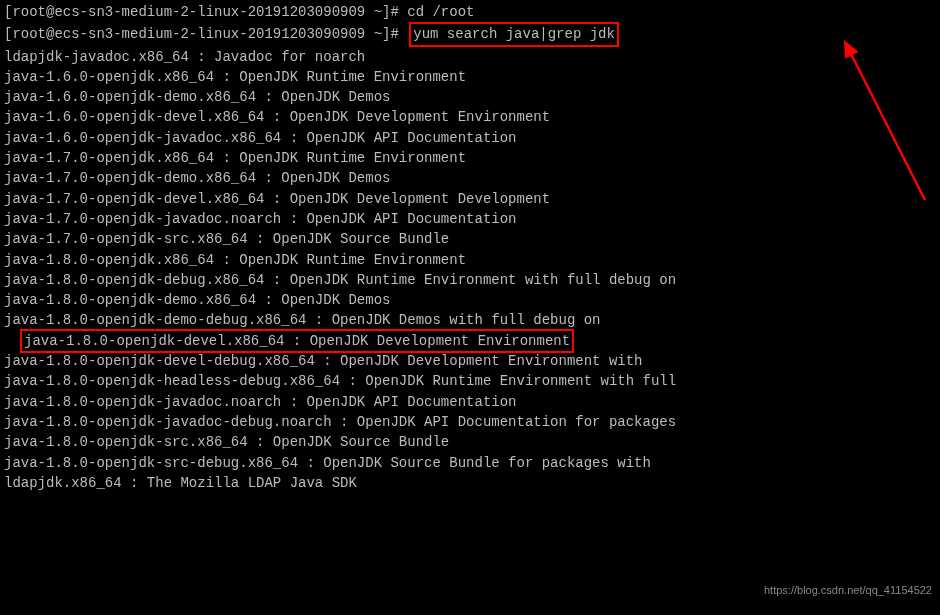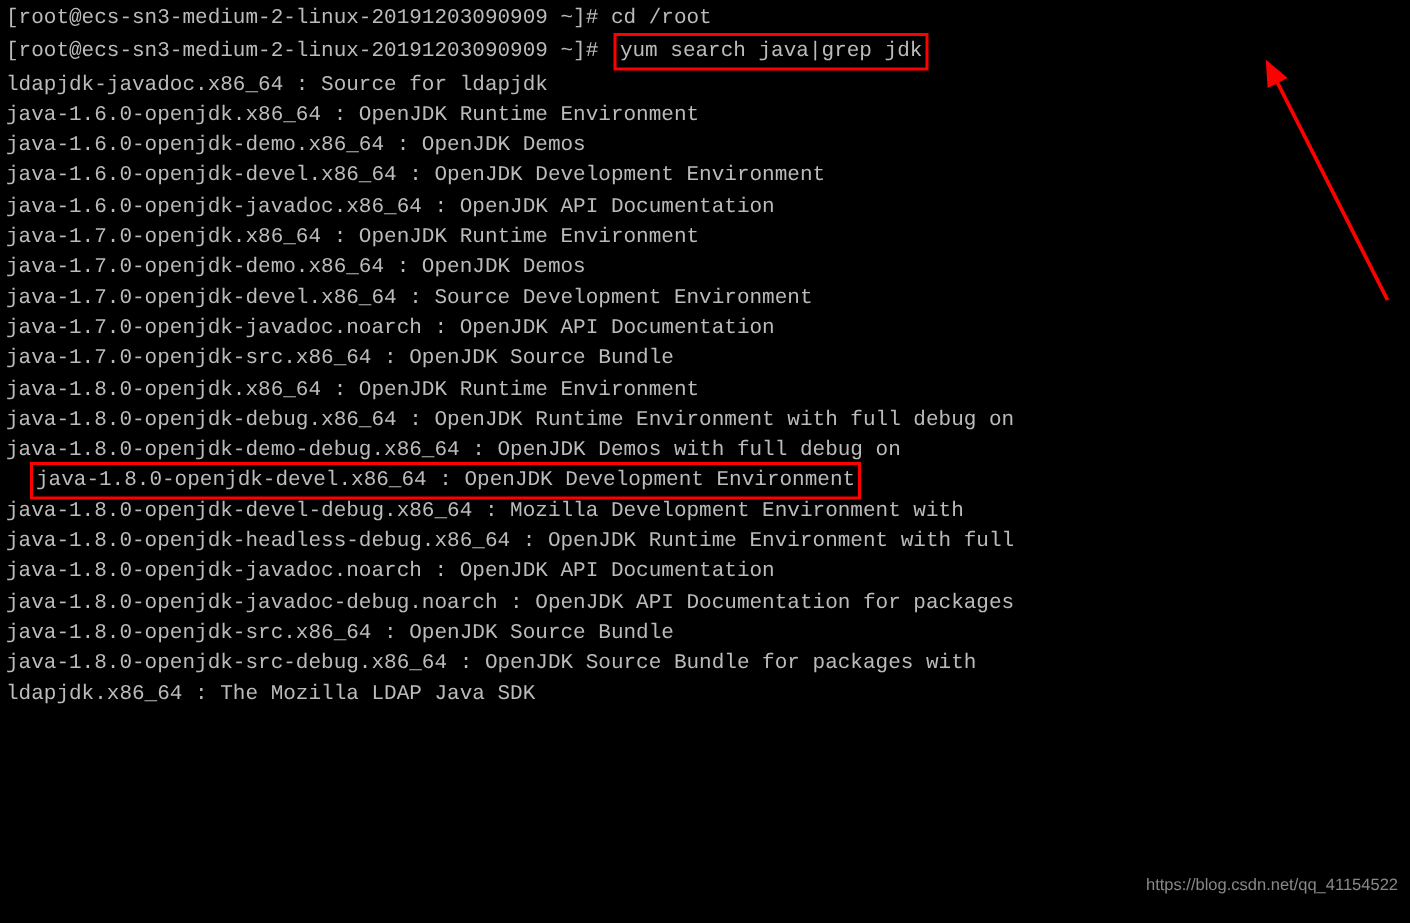--- a/index.html
+++ b/index.html
@@ -43,35 +43,36 @@
     font-size: 11px;
     font-family: sans-serif;
   }
 </style>
 </head>
 <body>
 
 <div id="terminal">
     <div class="line"><span>[root@ecs-sn3-medium-2-linux-20191203090909 ~]# </span><span>cd /root</span></div>
     <div class="line"><span>[root@ecs-sn3-medium-2-linux-20191203090909 ~]# </span><span class="highlight-box">yum search java|grep jdk</span></div>
-    <div class="line">ldapjdk-javadoc.x86_64 : Source for ldapjdk</div>
+    <div class="line">ldapjdk-javadoc.x86_64 : Javadoc for noarch</div>
     <div class="line">java-1.6.0-openjdk.x86_64 : OpenJDK Runtime Environment</div>
     <div class="line">java-1.6.0-openjdk-demo.x86_64 : OpenJDK Demos</div>
     <div class="line">java-1.6.0-openjdk-devel.x86_64 : OpenJDK Development Environment</div>
     <div class="line">java-1.6.0-openjdk-javadoc.x86_64 : OpenJDK API Documentation</div>
     <div class="line">java-1.7.0-openjdk.x86_64 : OpenJDK Runtime Environment</div>
     <div class="line">java-1.7.0-openjdk-demo.x86_64 : OpenJDK Demos</div>
-    <div class="line">java-1.7.0-openjdk-devel.x86_64 : Source Development Environment</div>
+    <div class="line">java-1.7.0-openjdk-devel.x86_64 : OpenJDK Development Development</div>
     <div class="line">java-1.7.0-openjdk-javadoc.noarch : OpenJDK API Documentation</div>
     <div class="line">java-1.7.0-openjdk-src.x86_64 : OpenJDK Source Bundle</div>
     <div class="line">java-1.8.0-openjdk.x86_64 : OpenJDK Runtime Environment</div>
     <div class="line">java-1.8.0-openjdk-debug.x86_64 : OpenJDK Runtime Environment with full debug on</div>
+    <div class="line">java-1.8.0-openjdk-demo.x86_64 : OpenJDK Demos</div>
     <div class="line">java-1.8.0-openjdk-demo-debug.x86_64 : OpenJDK Demos with full debug on</div>
     <div class="line"><span class="highlight-line">java-1.8.0-openjdk-devel.x86_64 : OpenJDK Development Environment</span></div>
-    <div class="line">java-1.8.0-openjdk-devel-debug.x86_64 : Mozilla Development Environment with </div>
+    <div class="line">java-1.8.0-openjdk-devel-debug.x86_64 : OpenJDK Development Environment with </div>
     <div class="line">java-1.8.0-openjdk-headless-debug.x86_64 : OpenJDK Runtime Environment with full</div>
     <div class="line">java-1.8.0-openjdk-javadoc.noarch : OpenJDK API Documentation</div>
     <div class="line">java-1.8.0-openjdk-javadoc-debug.noarch : OpenJDK API Documentation for packages</div>
     <div class="line">java-1.8.0-openjdk-src.x86_64 : OpenJDK Source Bundle</div>
     <div class="line">java-1.8.0-openjdk-src-debug.x86_64 : OpenJDK Source Bundle for packages with </div>
     <div class="line">ldapjdk.x86_64 : The Mozilla LDAP Java SDK</div>
   </div>
 
 <svg class="arrow" width="100" height="180">
   <defs>

